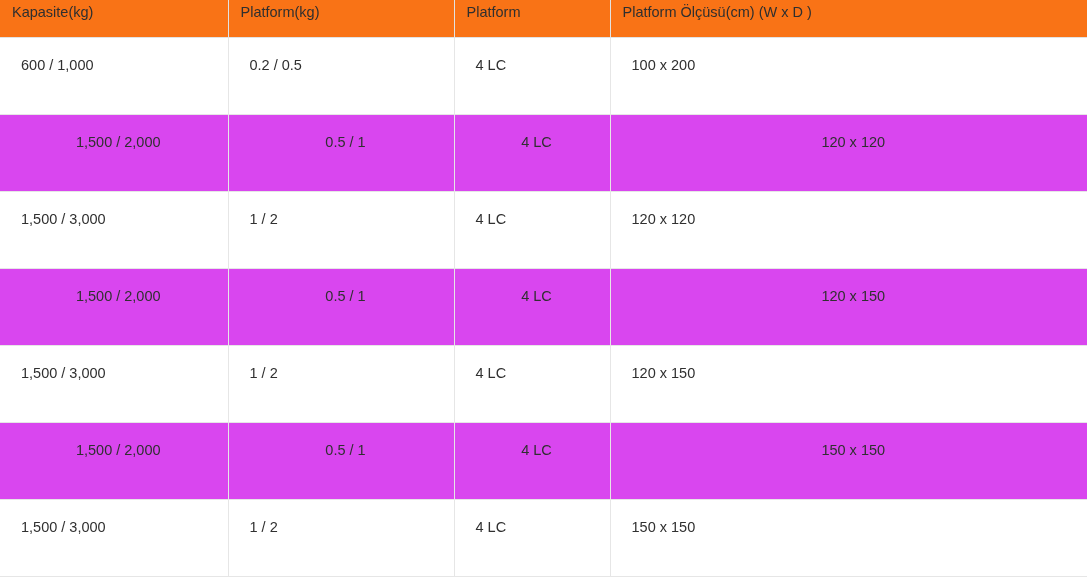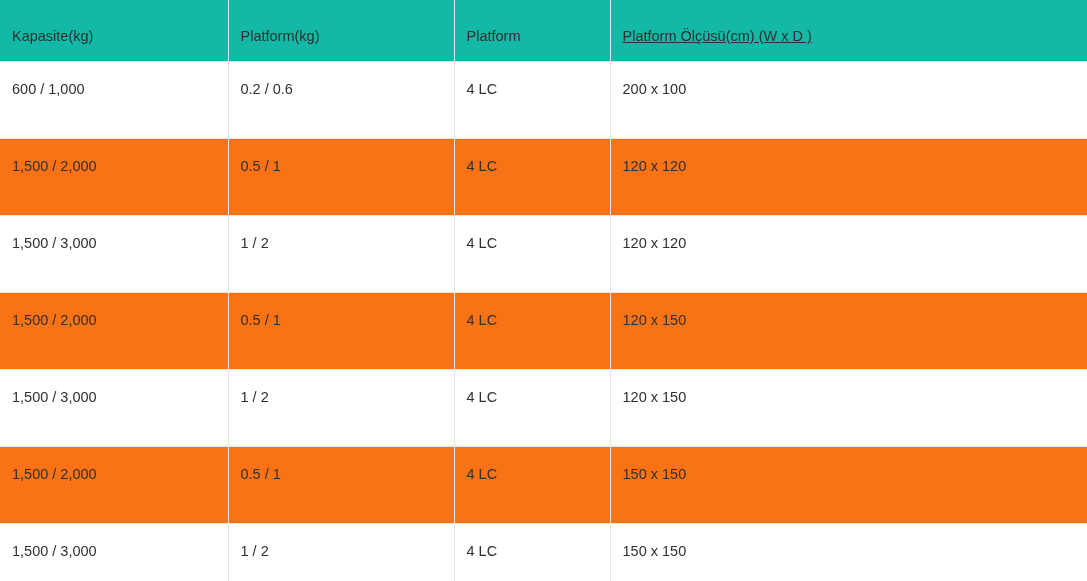--- a/index.html
+++ b/index.html
@@ -23,48 +23,48 @@
     width: 1087px;
     table-layout: fixed;
     font-size: 14.5px;
   }
   table.spec-table col.c1 { width: 228px; }
   table.spec-table col.c2 { width: 226px; }
   table.spec-table col.c3 { width: 156px; }
   table.spec-table col.c4 { width: 477px; }
 
   table.spec-table thead th {
-    background: #14b8a6;
+    background: #f97316;
     text-align: left;
     font-weight: 400;
     color: #2f2f2f;
-    padding: 28px 12px 17px 12px;
+    padding: 4px 12px 17px 12px;
     border-right: 1px solid #e2e2e2;
     border-bottom: 1px solid #e2e2e2;
     vertical-align: middle;
     white-space: nowrap;
     overflow: hidden;
   }
-  table.spec-table thead th:last-child { border-right: none; text-decoration: underline; }
+  table.spec-table thead th:last-child { border-right: none; }
 
   table.spec-table tbody td {
-    padding: 19px 12px 19px 12px;
+    padding: 19px 12px 19px 21px;
     border-right: 1px solid #e6e6e6;
     border-bottom: 1px solid #e6e6e6;
     vertical-align: top;
     color: #303030;
     white-space: nowrap;
     overflow: hidden;
     height: 38px;
     line-height: 1.2;
   }
   table.spec-table tbody td:last-child { border-right: none; }
 
   table.spec-table tbody tr.odd td { background: #ffffff; }
-  table.spec-table tbody tr.even td { background: #f97316; }
+  table.spec-table tbody tr.even td { background: #d946ef; text-align: center; }
 </style>
 </head>
 <body>
 
 <div class="table-wrap">
   <table class="spec-table">
     <colgroup>
       <col class="c1">
       <col class="c2">
       <col class="c3">
@@ -74,23 +74,23 @@
       <tr>
         <th>Kapasite(kg)</th>
         <th>Platform(kg)</th>
         <th>Platform</th>
         <th>Platform Ölçüsü(cm) (W x D )</th>
       </tr>
     </thead>
     <tbody>
       <tr class="odd">
         <td>600 / 1,000</td>
-        <td>0.2 / 0.6</td>
+        <td>0.2 / 0.5</td>
         <td>4 LC</td>
-        <td>200 x 100</td>
+        <td>100 x 200</td>
       </tr>
       <tr class="even">
         <td>1,500 / 2,000</td>
         <td>0.5 / 1</td>
         <td>4 LC</td>
         <td>120 x 120</td>
       </tr>
       <tr class="odd">
         <td>1,500 / 3,000</td>
         <td>1 / 2</td>

